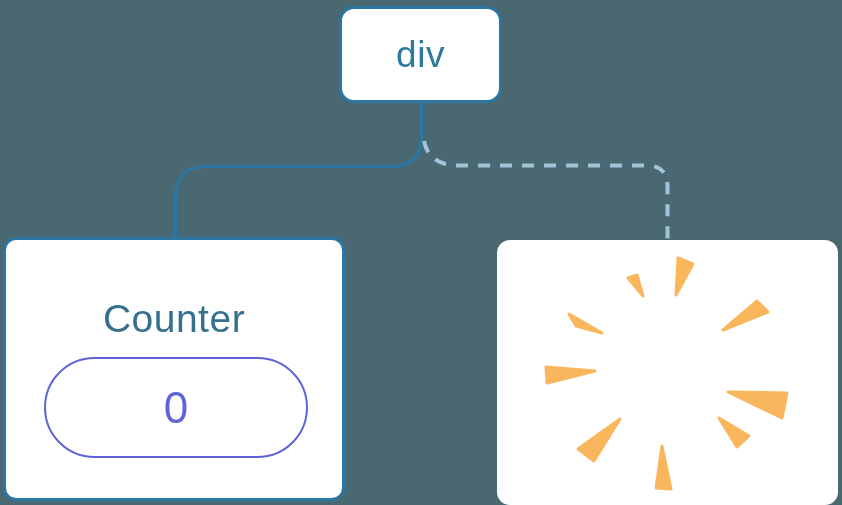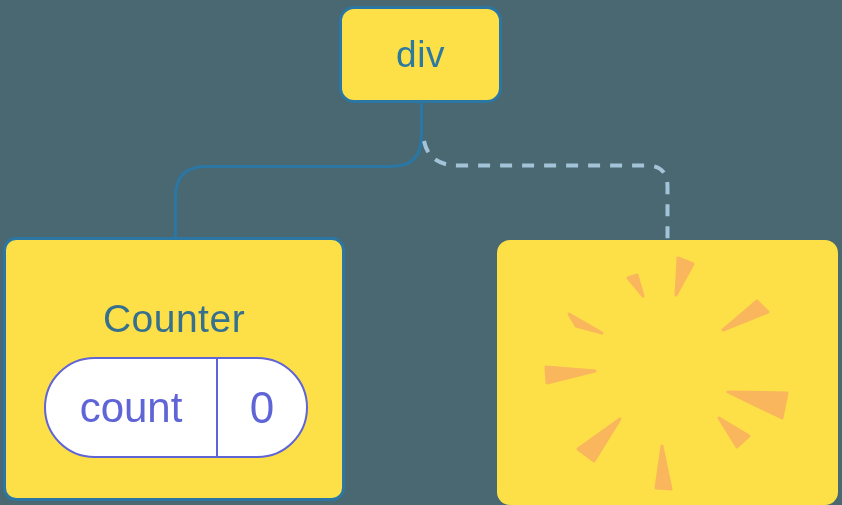--- a/index.html
+++ b/index.html
@@ -17,21 +17,21 @@
     height: 505px;
   }
   svg.connectors {
     position: absolute;
     left: 0; top: 0;
     width: 842px; height: 505px;
     z-index: 0;
   }
   .card {
     position: absolute;
-    background: #fde047;
+    background: #ffffff;
     box-sizing: border-box;
     z-index: 1;
   }
   .root-card {
     left: 339px; top: 6px;
     width: 163px; height: 97px;
     border: 3px solid #2B76A3;
     border-radius: 15px;
     display: flex;
     align-items: center;
@@ -107,21 +107,20 @@
     <path d="M 424 141 Q 429 165.5 458 165.5 L 647 165.5 Q 667.5 165.5 667.5 187 L 667.5 240" stroke-width="4" stroke-dasharray="12 10" stroke-linecap="butt" stroke="#A3C4D8"></path>
   </svg>
 
   <div class="card root-card">
     <span class="root-label">div</span>
   </div>
 
   <div class="card counter-card">
     <div class="counter-title">Counter</div>
     <div class="state-pill">
-      <div class="pill-name">count</div>
       <div class="pill-value">0</div>
     </div>
   </div>
 
   <div class="card poof-card">
     <svg class="poof-svg" viewBox="0 0 341 263" fill="none">
       <g stroke-width="3" stroke-linejoin="round">
         <polygon points="131,38 140,35 146,56" stroke="#F9B65C" fill="#F9B65C"></polygon>
         <polygon points="181,18 196,24 179,55" stroke="#F9B65C" fill="#F9B65C"></polygon>
         <polygon points="260,61 271,72 226,90" stroke="#F9B65C" fill="#F9B65C"></polygon>

